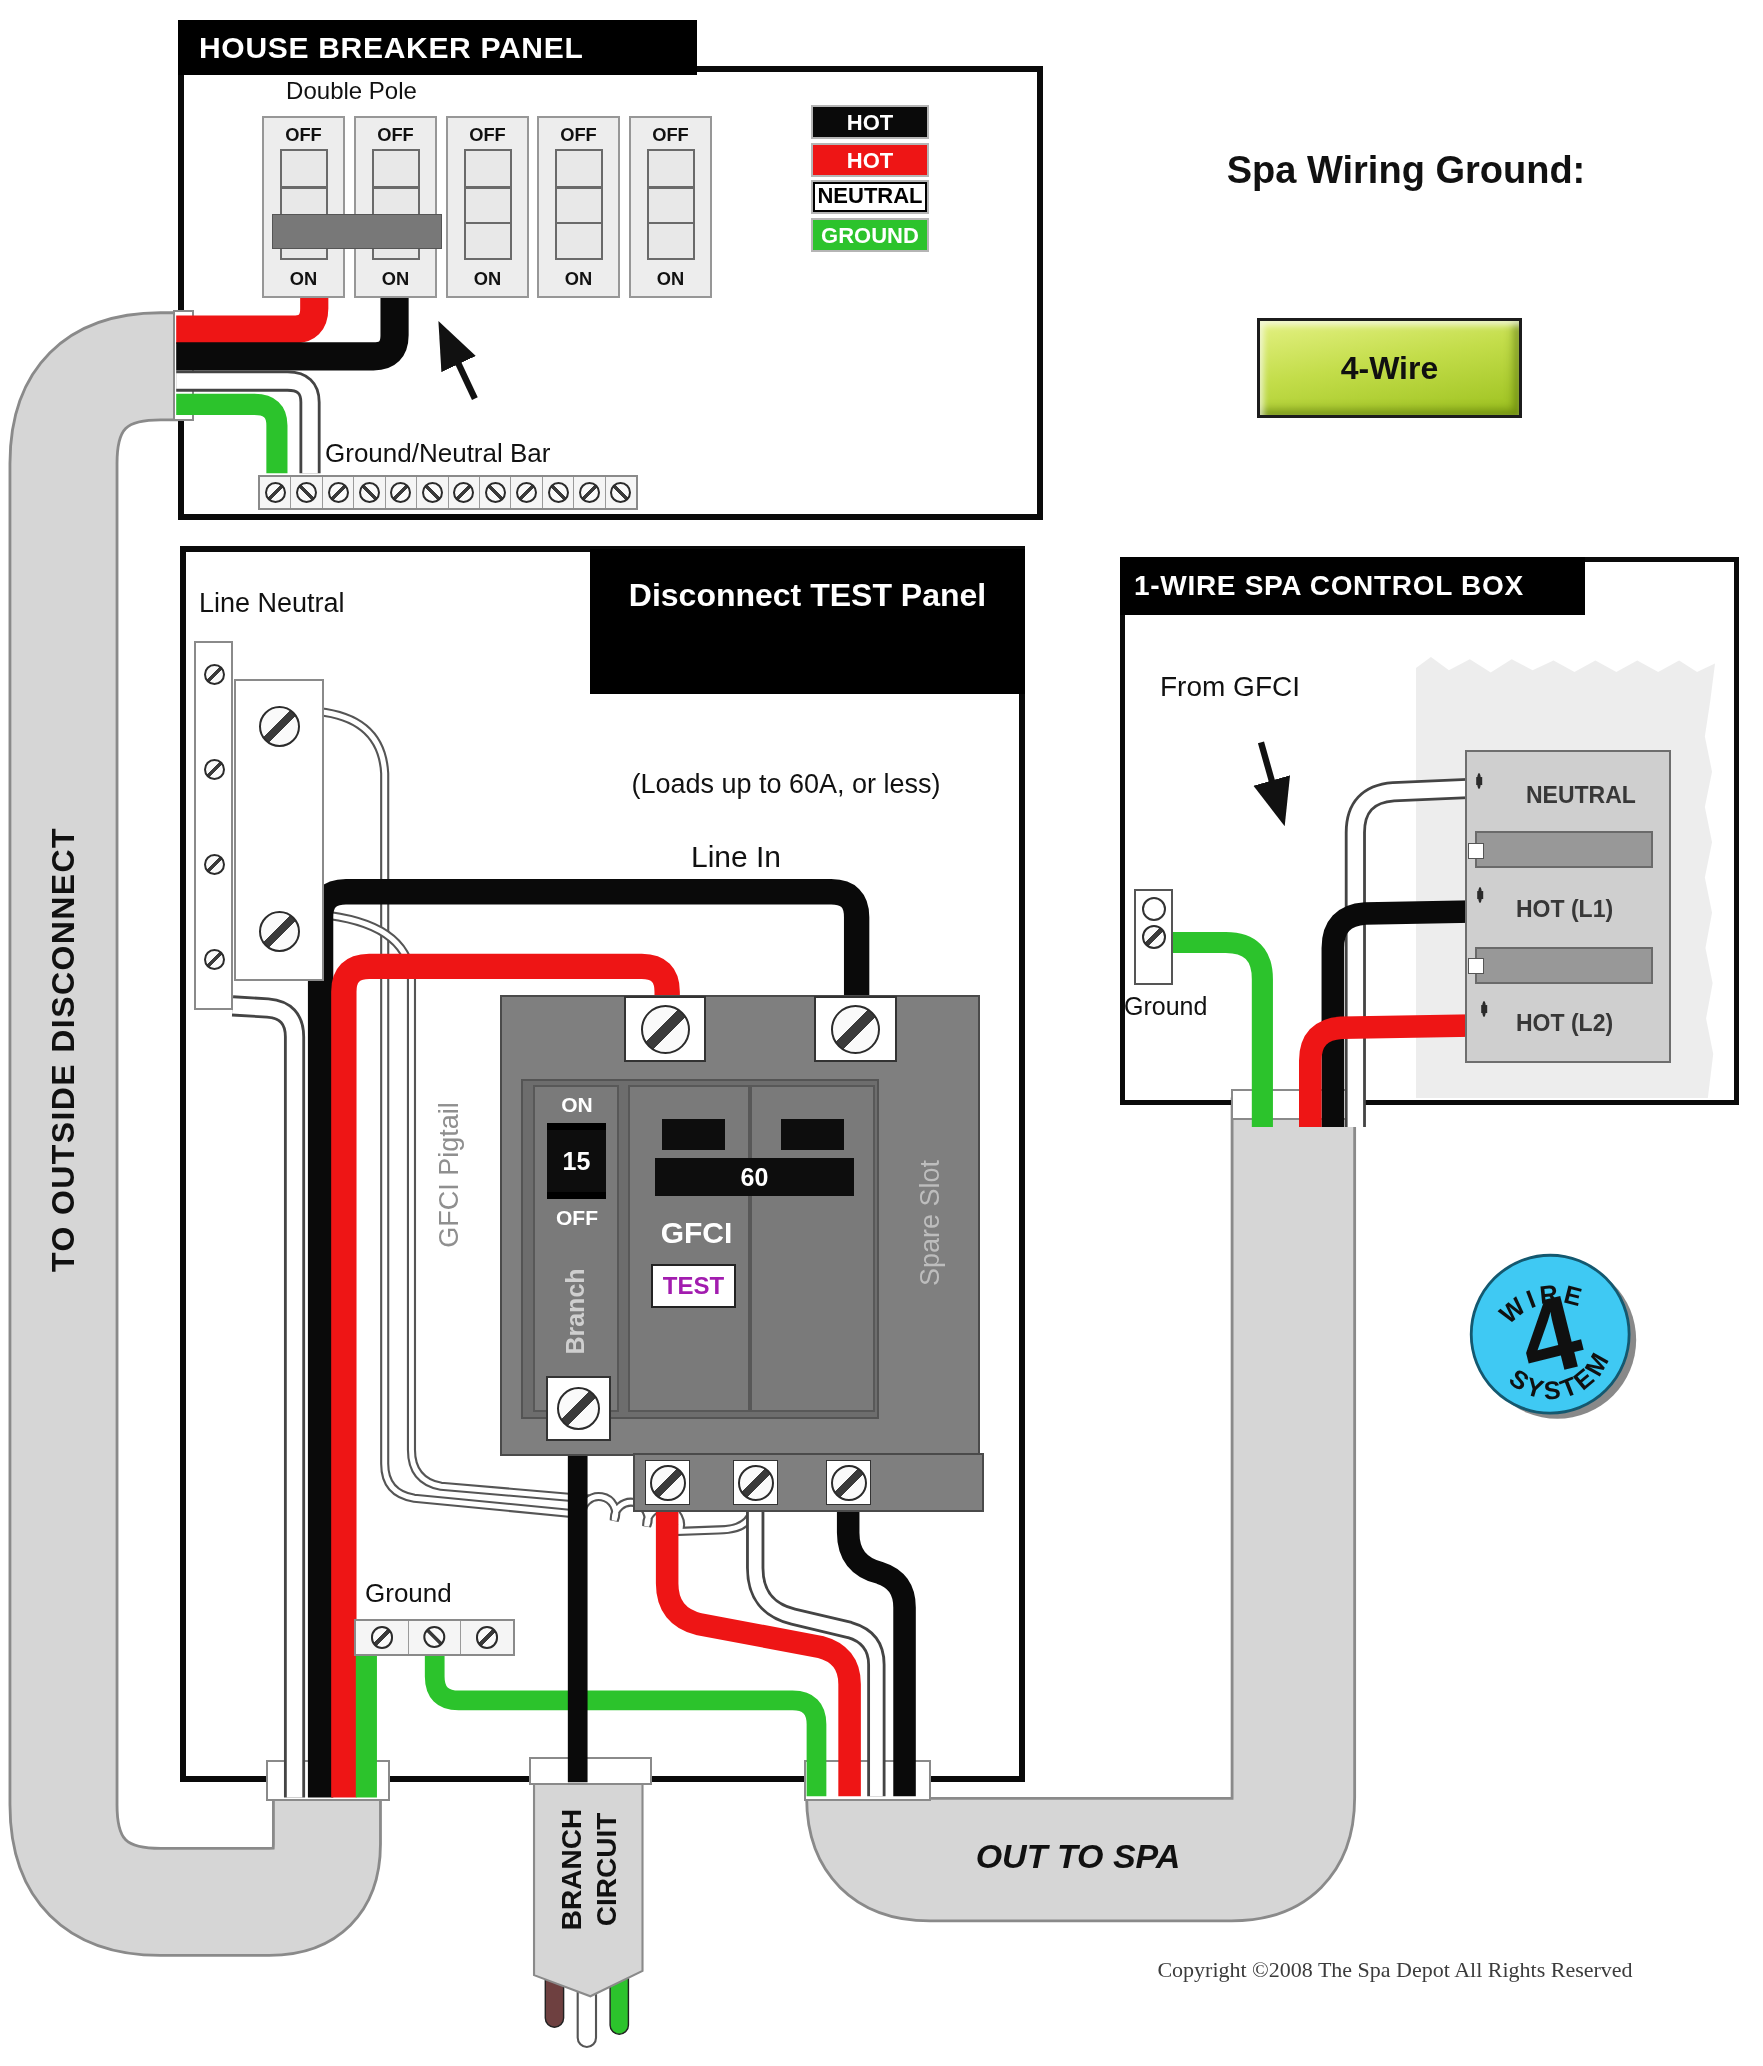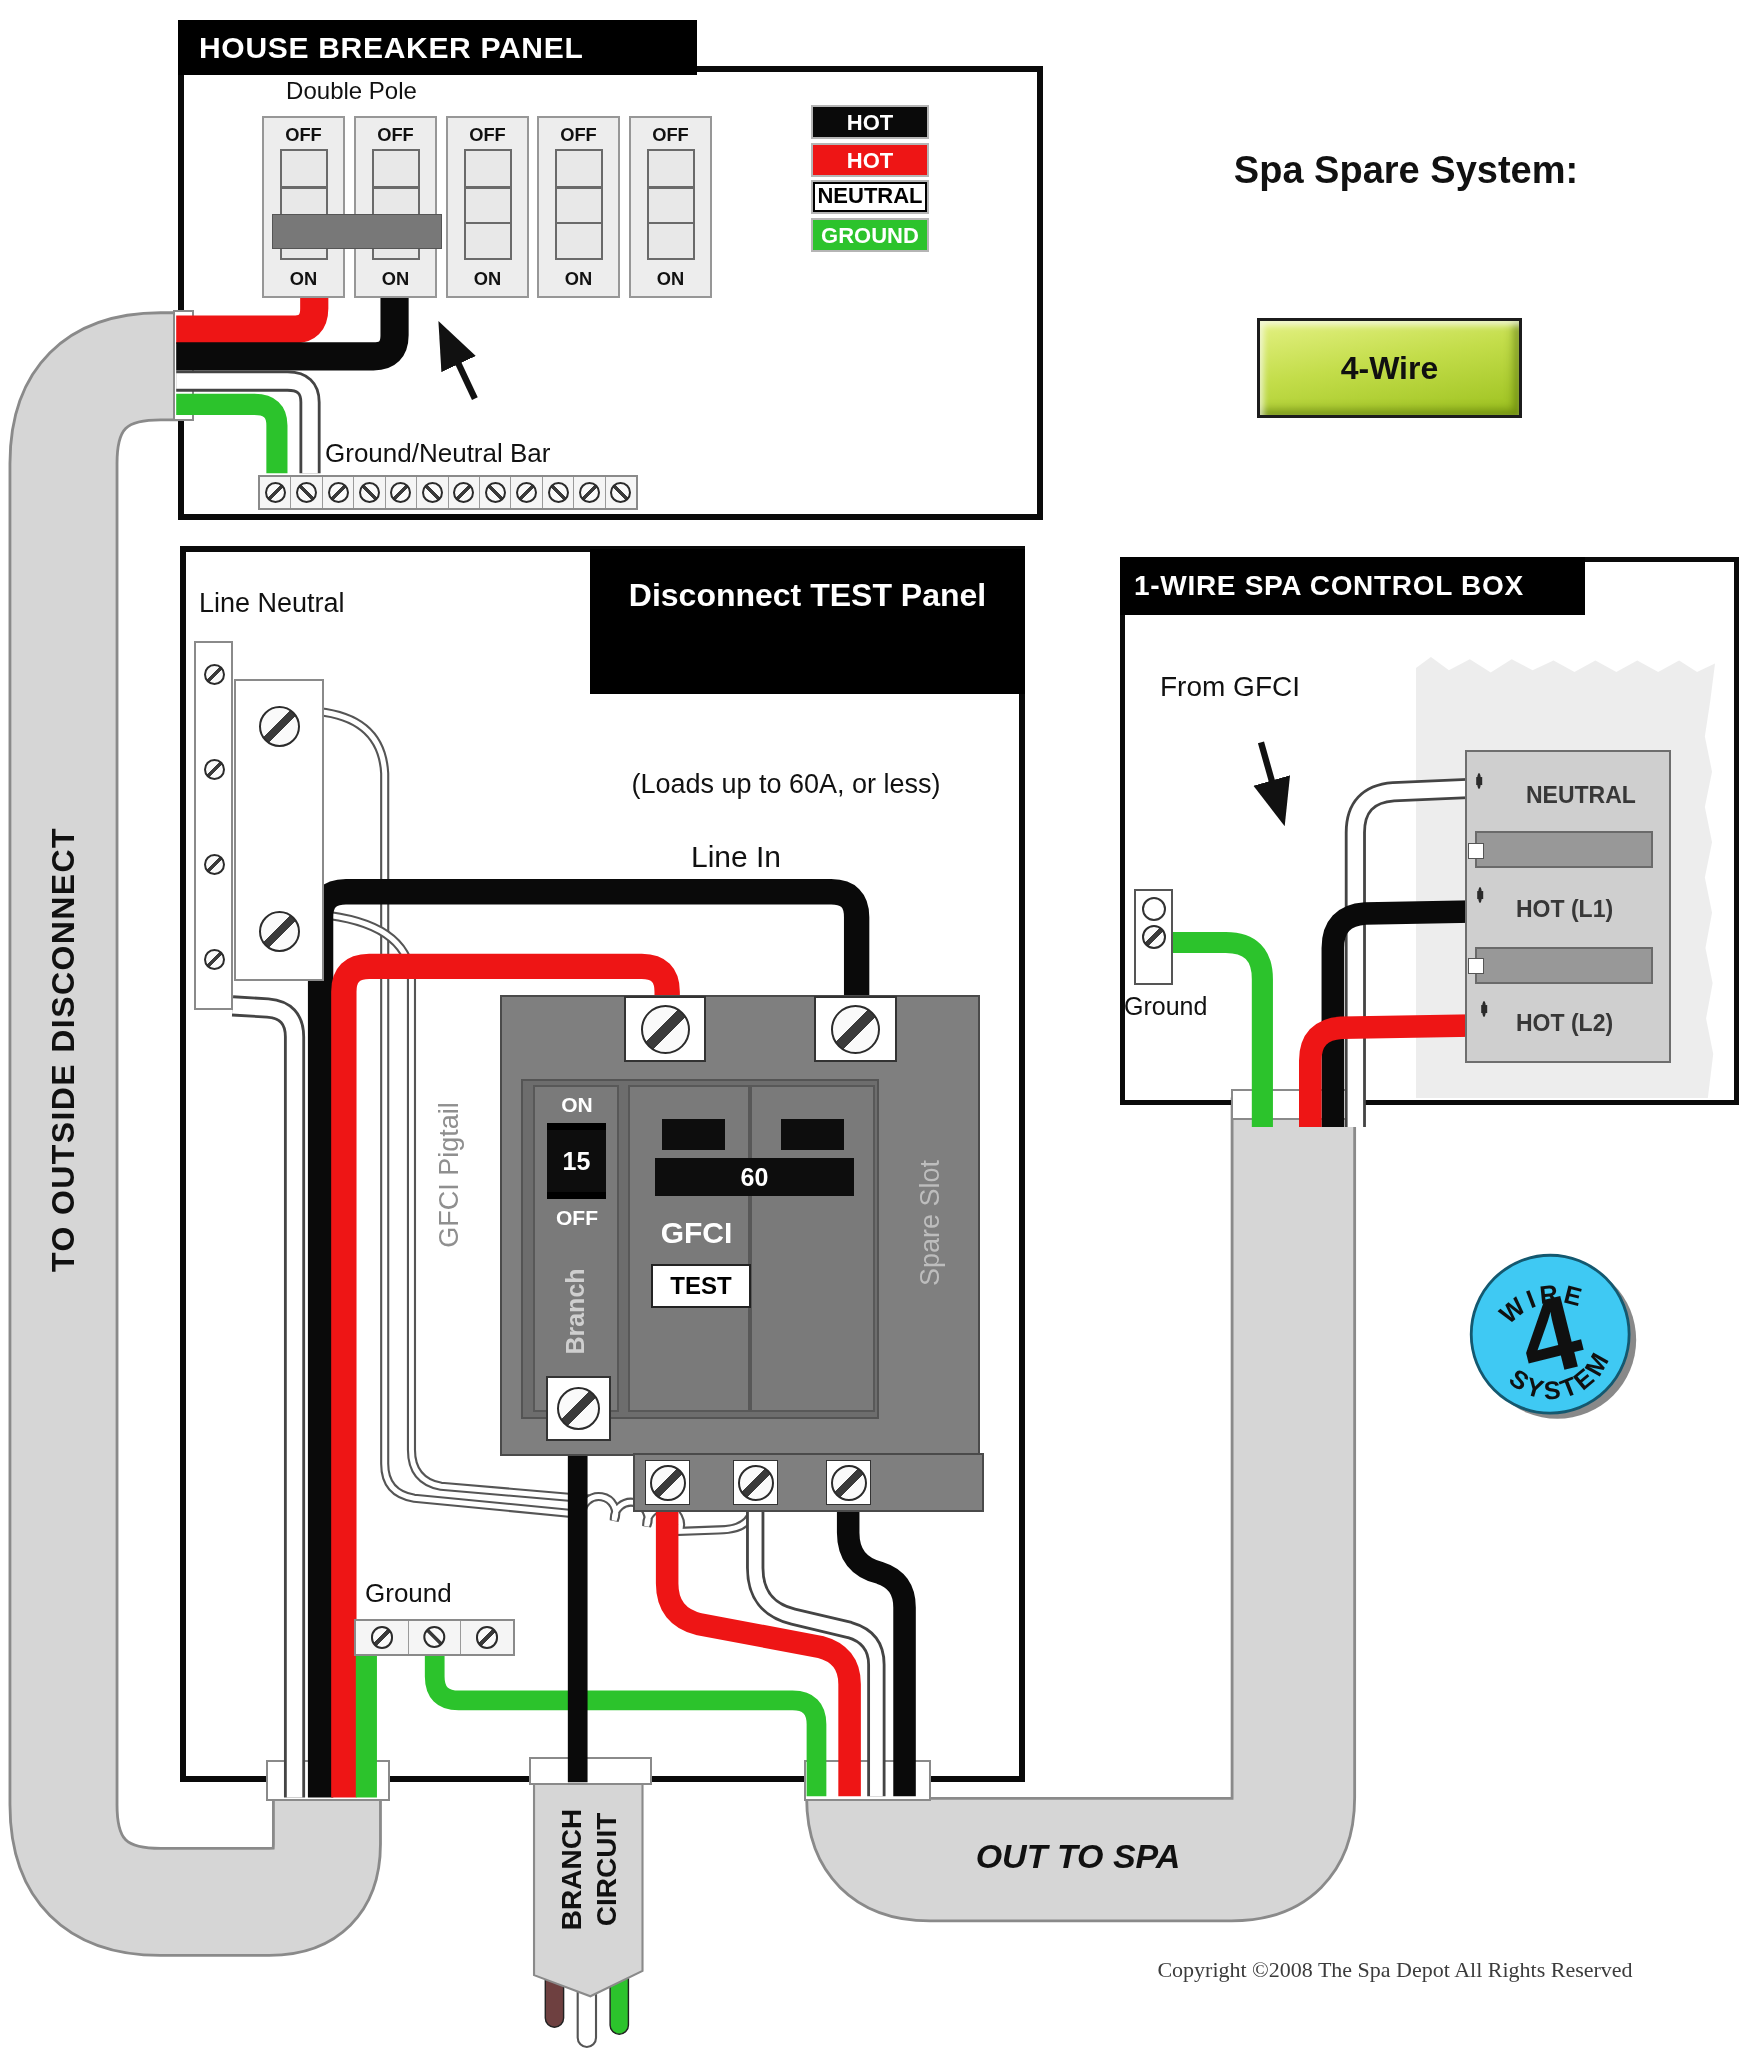--- a/index.html
+++ b/index.html
@@ -268,21 +268,21 @@
     </div>
   <div class="abs z5 wlabel" style="left:542px;top:1206px;width:70px;font-size:21px;">OFF</div>
   <div class="abs z5 rot c" style="left:485px;top:1296px;width:183px;height:31px;font-size:25px;color:#cfcfcf;font-weight:bold;">Branch</div>
   <div class="abs z5 sbox" style="left:546px;top:1376px;width:65px;height:65px;">
     <span class="screw" style="width:39px;height:39px;"></span>
   </div>
   <div class="abs z5 blk" style="left:662px;top:1119px;width:63px;height:31px;"></div>
   <div class="abs z5 blk" style="left:781px;top:1119px;width:63px;height:31px;"></div>
   <div class="abs z5 blk" style="left:655px;top:1158px;width:199px;height:38px;font-size:25px;line-height:38px;"><span>60</span></div>
   <div class="abs z5 wlabel" style="left:640px;top:1216px;width:113px;font-size:30px;">GFCI</div>
-  <div class="abs z5 c" style="left:651px;top:1264px;width:100px;height:44px;background:#fff;border:2.1px solid #222;font-size:24px;font-weight:bold;line-height:39px;color:#000000;"><span>TEST</span></div>
+  <div class="abs z5 c" style="left:651px;top:1264px;width:85px;height:44px;background:#fff;border:2.1px solid #222;font-size:24px;font-weight:bold;line-height:39px;color:#a21caf;"><span>TEST</span></div>
   <div class="abs z5 rot c" style="left:815px;top:1207px;width:232px;height:32px;font-size:27px;color:#bdbdbd;">Spare Slot</div>
   <div class="abs z5" style="left:633px;top:1453px;width:351px;height:59px;background:#7f7f7f;border:2.1px solid #4a4a4a;"></div>
   <div class="abs z5 sbox" style="left:645px;top:1460px;width:45px;height:45px;border-width:1.4px;">
     <span class="screw" style="width:32px;height:32px;"></span>
   </div>
   <div class="abs z5 sbox" style="left:733px;top:1460px;width:45px;height:45px;border-width:1.4px;">
     <span class="screw" style="width:32px;height:32px;"></span>
   </div>
   <div class="abs z5 sbox" style="left:826px;top:1460px;width:45px;height:45px;border-width:1.4px;">
     <span class="screw" style="width:32px;height:32px;"></span>
@@ -343,21 +343,21 @@
         </text>
         <text x="118" y="172" font-family="Liberation Sans, sans-serif" font-size="150" font-weight="bold" fill="#101010" text-anchor="middle">4</text>
       </g>
     </svg>
   </div>
 
   
   <div class="abs z6 t c" style="left:258px;top:77px;width:187px;font-size:24px;">Double Pole</div>
   <div class="abs z6 t" style="left:325px;top:438px;width:324px;font-size:26px;">Ground/Neutral Bar</div>
 
-  <div class="abs z6 t b" style="left:1191px;top:149px;width:430px;font-size:38px;text-align:center;">Spa Spare System:</div>
+  <div class="abs z6 t b" style="left:1191px;top:149px;width:430px;font-size:38px;text-align:center;">Spa Wiring Ground:</div>
 
   <div class="abs z6 t" style="left:199px;top:588px;width:232px;font-size:27px;">Line Neutral</div>
   <div class="abs z6 t c" style="left:585px;top:769px;width:402px;font-size:27px;">(Loads up to 60A, or less)</div>
   <div class="abs z6 t c" style="left:655px;top:840px;width:162px;font-size:30px;">Line In</div>
   <div class="abs z6 rot c" style="left:303px;top:1158px;width:296px;height:34px;font-size:27px;color:#8f8f8f;">GFCI Pigtail</div>
   <div class="abs z6 t" style="left:365px;top:1578px;width:155px;font-size:26px;">Ground</div>
 
   <div class="abs z6 t" style="left:1160px;top:671px;width:211px;font-size:28px;">From GFCI</div>
   <div class="abs z6 t" style="left:1124px;top:992px;width:141px;font-size:25px;">Ground</div>
 

